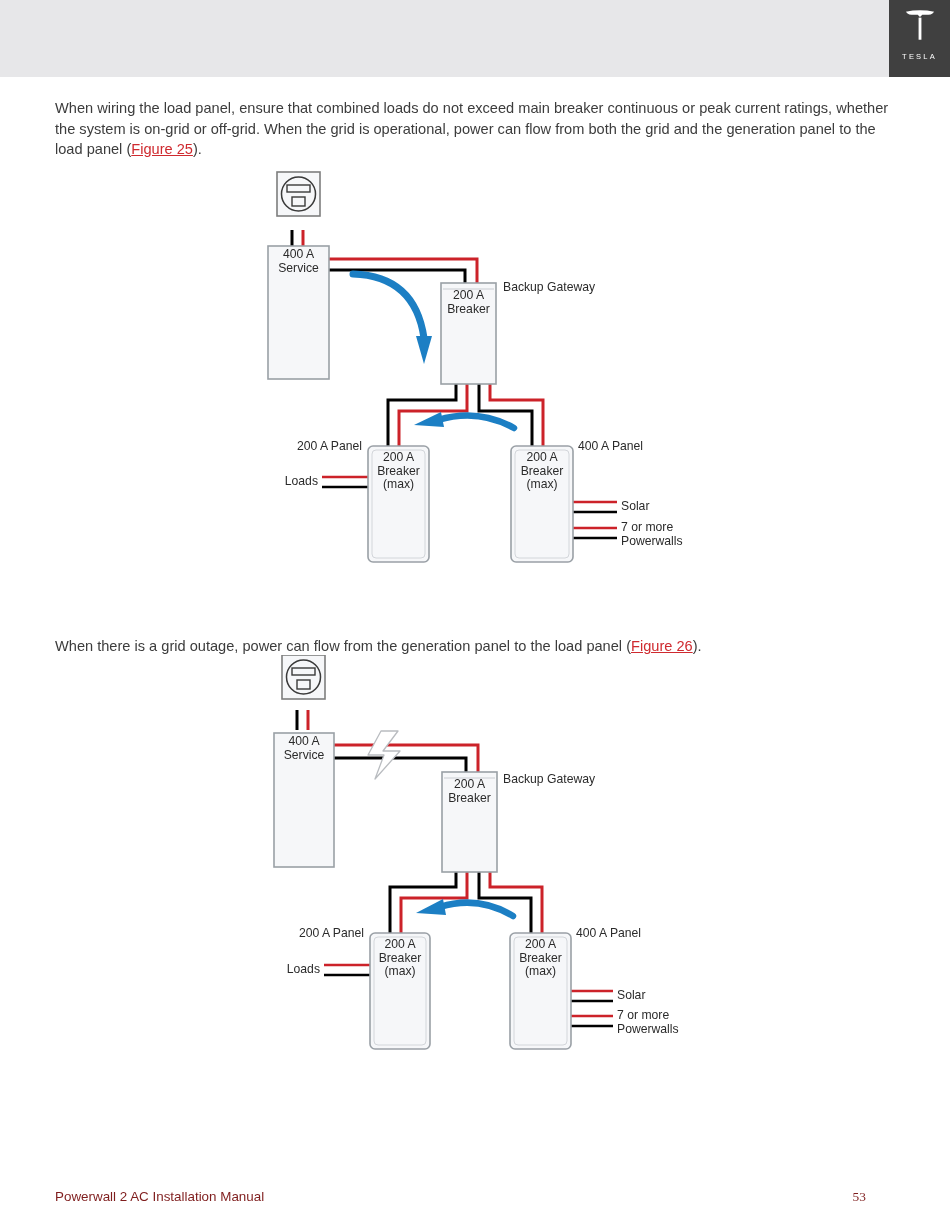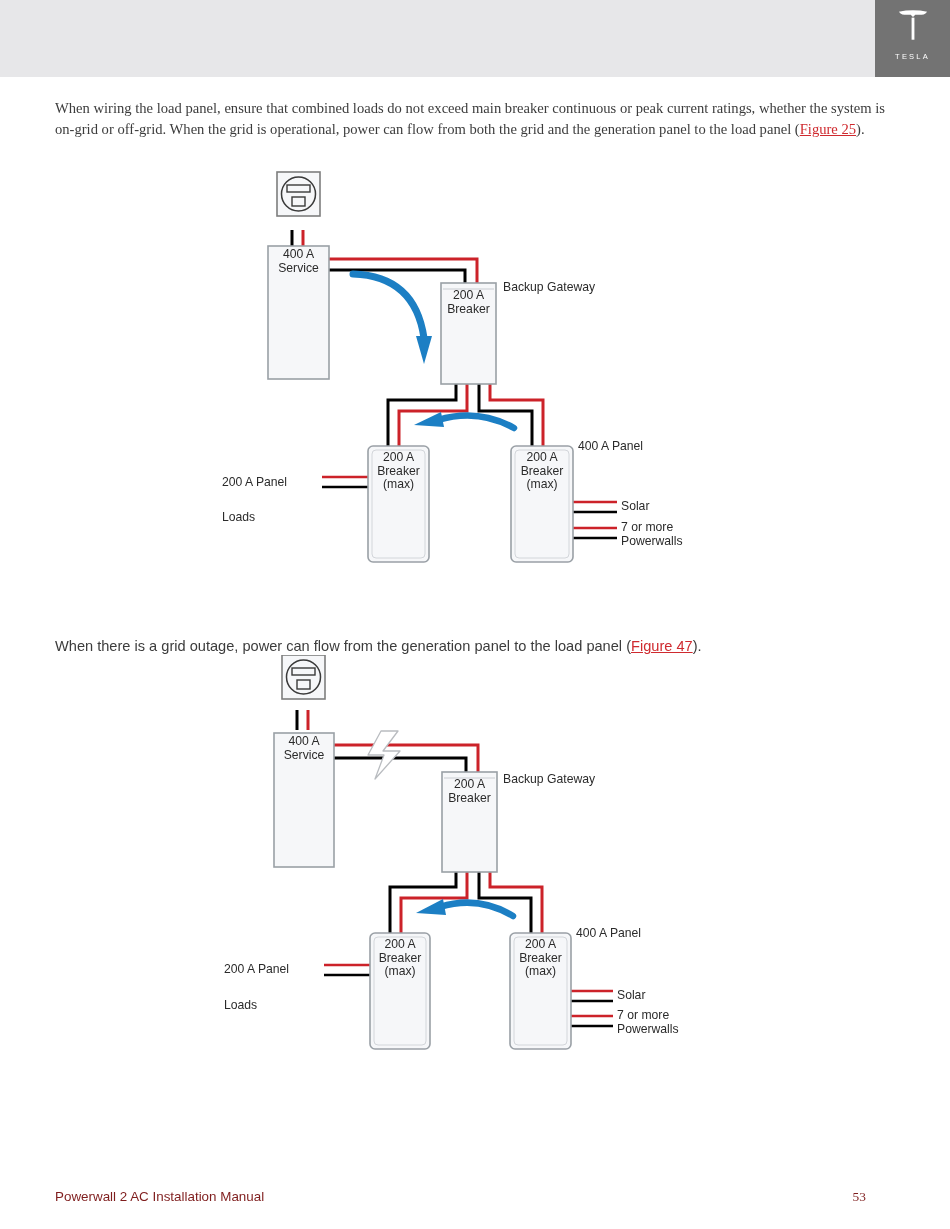--- a/index.html
+++ b/index.html
@@ -19,22 +19,22 @@
   
   .header-band {
     position: absolute;
     left: 0; top: 0;
     width: 950px; height: 77px;
     background: #e7e7e9;
   }
   .logo-block {
     position: absolute;
     right: 0; top: 0;
-    width: 75px; height: 77px;
-    background: #737373;
+    width: 61px; height: 77px;
+    background: #404040;
   }
   .logo-mark {
     position: absolute;
     left: 50%;
     top: 10px;
     transform: translateX(-50%);
     width: 34px;
     height: 30px;
   }
   .logo-word {
@@ -50,21 +50,21 @@
 
   
   .para {
     position: absolute;
     left: 55px;
     width: 838px;
     font-size: 14.6px;
     line-height: 20.6px;
     color: #3c3c3c;
   }
-  #para1 { top: 98px; font-family: Liberation Serif, serif; }
+  #para1 { top: 98px; }
   #para2 { top: 636px; }
   .figlink {
     color: #cf2a2f;
     text-decoration: underline;
   }
 
   
   .footer {
     position: absolute;
     left: 55px;
@@ -91,21 +91,21 @@
 
   .dlabel {
     position: absolute;
     font-size: 12.2px;
     color: #2b2b2b;
     font-family: "Liberation Sans", sans-serif;
     white-space: nowrap;
     line-height: 13.5px;
   }
   .dlabel.c { text-align: center; }
-  .dlabel.r { text-align: left; margin-top: 36px; }
+  .dlabel.r { text-align: right; }
 </style>
 </head>
 <body>
 
 <div class="header-band"></div>
 <div class="logo-block">
   <svg class="logo-mark" viewBox="0 0 120 104">
     <path d="M60 24 L52 16 L30 16 Q22 16 16 11 L10 5 Q34 0 60 0 Q86 0 110 5 L104 11 Q98 16 90 16 L68 16 L60 24 Z" fill="#ffffff"></path>
     <path d="M55 26 L65 26 L65 104 L55 104 Z" fill="#ffffff"></path>
   </svg>
@@ -213,21 +213,21 @@
   </div>
 
   <div class="dlabel" style="left:621px; top:332px;">Solar</div>
 
   <div class="dlabel" style="left:621px; top:353px;">
     <div>7 or more</div>
     <div>Powerwalls</div>
   </div>
 </div>
 
-<div class="para" id="para2"><span>When there is a grid outage, power can flow from the generation panel to the load panel (</span><span class="figlink">Figure 47</span><span>).</span></div>
+<div class="para" id="para2"><span>When there is a grid outage, power can flow from the generation panel to the load panel (</span><span class="figlink">Figure 26</span><span>).</span></div>
 
 <div class="diagram" id="diagram2">
   <svg width="950" height="410" viewBox="0 0 950 410">
     <g fill="none" stroke-linecap="butt">
 
       <line x1="297" y1="55" x2="297" y2="75" stroke="#000000" stroke-width="3"></line>
       <line x1="308" y1="55" x2="308" y2="75" stroke="#cc2229" stroke-width="3"></line>
 
       <path d="M334 90 L478 90 L478 117" stroke="#cc2229" stroke-width="3"></path>
 

